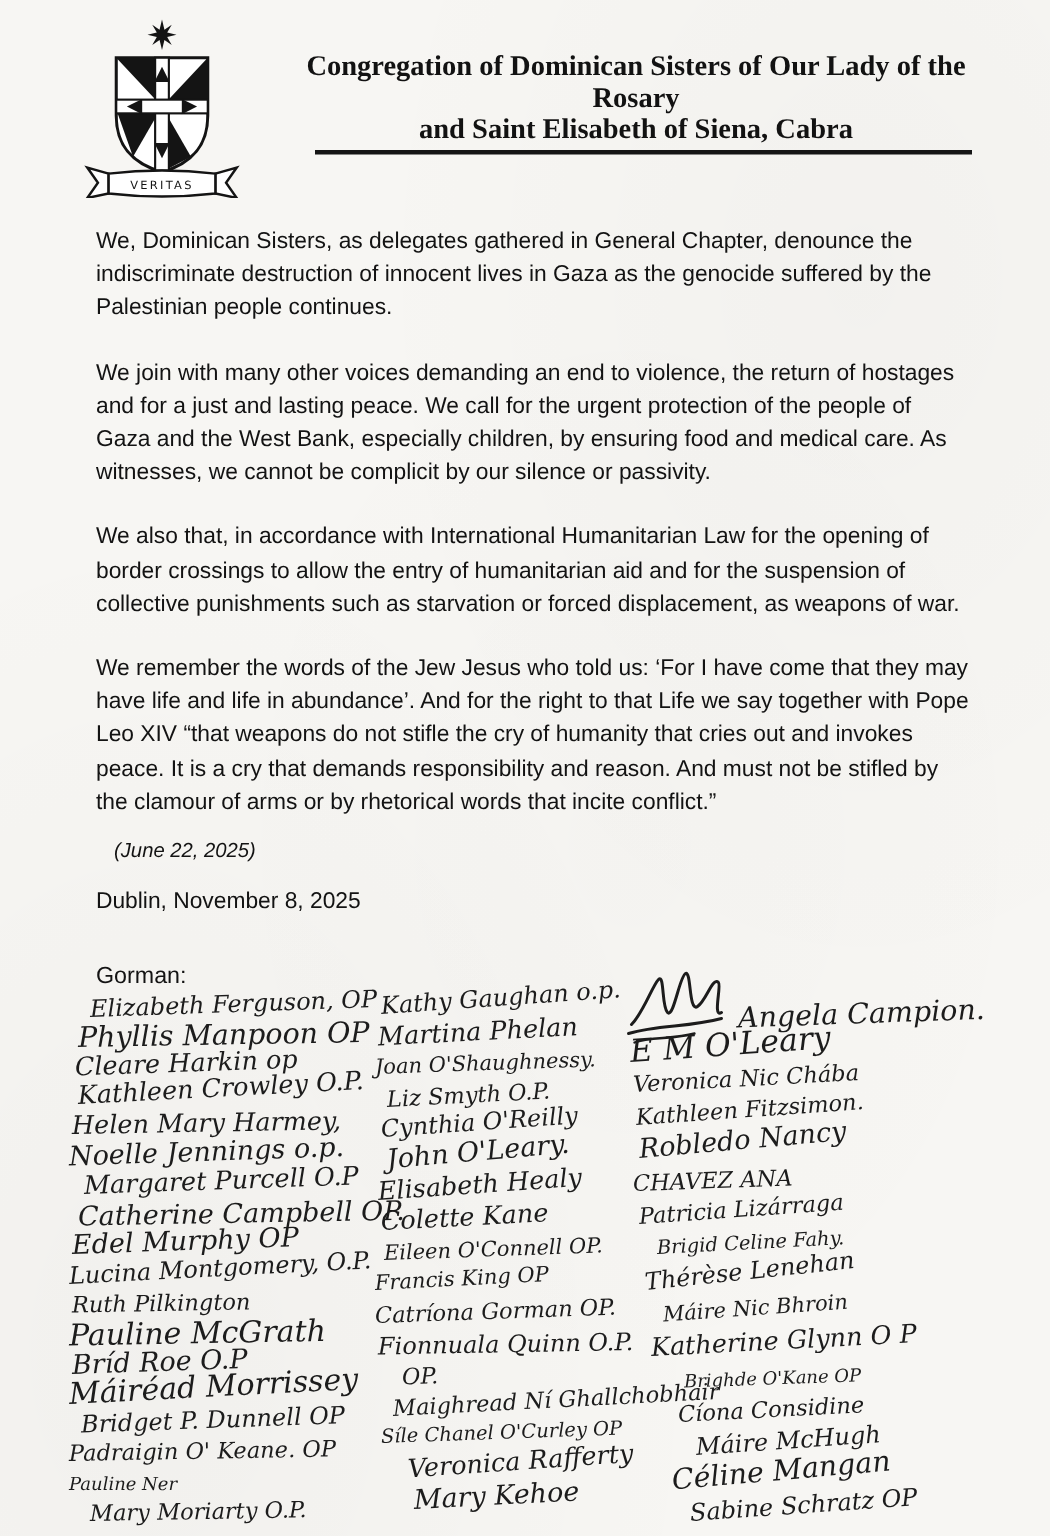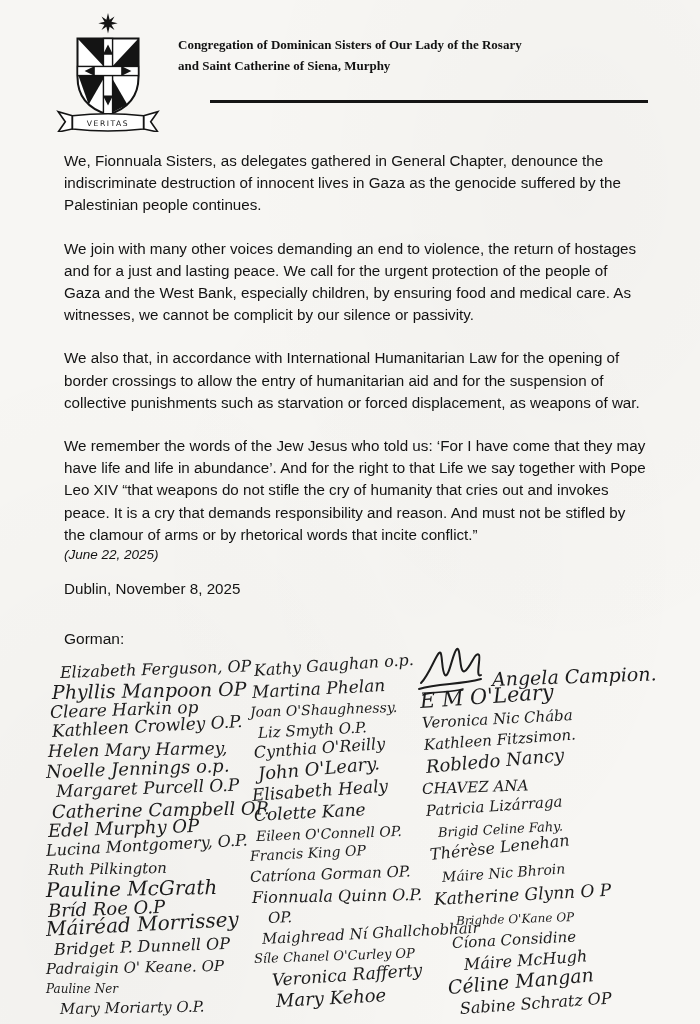--- a/index.html
+++ b/index.html
@@ -11,29 +11,29 @@
       radial-gradient(ellipse at 15% 88%, rgba(0,0,0,0.025), transparent 45%),
       radial-gradient(ellipse at 60% 55%, rgba(0,0,0,0.012), transparent 50%),
       #f7f6f3;
     font-family:"Liberation Sans", sans-serif;
     color:#151515;
     overflow:hidden;
   }
   .crest{position:absolute;left:50px;top:10px;width:116px;height:122px;}
   .title-block{
     position:absolute;left:178px;top:34px;width:492px;
-    text-align:left;
+    text-align:center;
     font-family:"Liberation Serif", serif;
     font-weight:bold;
-    font-size:13px;line-height:21px;color:#121212;
+    font-size:19px;line-height:21px;color:#121212;
   }
   .rule{position:absolute;left:210px;top:100px;width:438px;height:3px;background:#151515;}
   .body-text{position:absolute;left:64px;top:150px;width:582px;}
   .body-text p{margin:0 0 21px 0;font-size:15.2px;line-height:22.2px;color:#131313;}
-  .quote-date{font-style:italic;font-size:13.5px !important;line-height:17px !important;margin:0 !important;}
+  .quote-date{font-style:italic;font-size:13.5px !important;line-height:17px !important;margin:12px !important;}
   .dateline{margin-top:15px !important;}
   .signed-label{margin-top:28px !important;font-size:15.5px !important;}
   .signatures{position:absolute;left:0;top:0;width:700px;height:1024px;pointer-events:none;}
   .sig-col{position:absolute;white-space:nowrap;}
   .sig{
     display:block;
     font-family:"DejaVu Serif", serif;
     font-style:italic;
     color:#1c1c1c;
     transform-origin:left center;
@@ -78,26 +78,26 @@
     <g>
       <polygon points="20,104 6,100 13,110 6,120 20,117" fill="#ffffff" stroke="#141414" stroke-width="1.6"></polygon>
       <polygon points="90,104 104,100 97,110 104,120 90,117" fill="#ffffff" stroke="#141414" stroke-width="1.6"></polygon>
       <path d="M20,104 Q55,100 90,104 L90,117 Q55,121 20,117 Z" fill="#ffffff" stroke="#141414" stroke-width="1.6"></path>
       <text x="55" y="114" text-anchor="middle" font-family="DejaVu Sans, sans-serif" font-size="7.5" letter-spacing="1.5" fill="#141414">VERITAS</text>
     </g>
   </svg>
 
   <div class="title-block">
     <div>Congregation of Dominican Sisters of Our Lady of the Rosary</div>
-    <div>and Saint Catherine of Siena, Murphy</div>
+    <div>and Saint Elisabeth of Siena, Cabra</div>
   </div>
   <div class="rule"></div>
 
   <div class="body-text">
-    <p>We, Fionnuala Sisters, as delegates gathered in General Chapter, denounce the indiscriminate destruction of innocent lives in Gaza as the genocide suffered by the Palestinian people continues.</p>
+    <p>We, Dominican Sisters, as delegates gathered in General Chapter, denounce the indiscriminate destruction of innocent lives in Gaza as the genocide suffered by the Palestinian people continues.</p>
     <p>We join with many other voices demanding an end to violence, the return of hostages and for a just and lasting peace. We call for the urgent protection of the people of Gaza and the West Bank, especially children, by ensuring food and medical care.  As witnesses, we cannot be complicit by our silence or passivity.</p>
     <p>We also that, in accordance with International Humanitarian Law for the opening of border crossings to allow the entry of humanitarian aid and for the suspension of collective punishments such as starvation or forced displacement, as weapons of war.</p>
     <p style="margin-bottom:0">We remember the words of the Jew Jesus who told us: ‘For I have come that they may have life and life in abundance’. And for the right to that Life we say together with Pope Leo XIV “that weapons do not stifle the cry of humanity that cries out and invokes peace. It is a cry that demands responsibility and reason. And must not be stifled by the clamour of arms or by rhetorical words that incite conflict.”</p>
     <p class="quote-date">(June 22, 2025)</p>
     <p class="dateline">Dublin, November 8, 2025</p>
     <p class="signed-label">Gorman:</p>
   </div>
 
   <div class="signatures">
     <svg class="scribble" viewBox="0 0 96 58" xmlns="http://www.w3.org/2000/svg">

